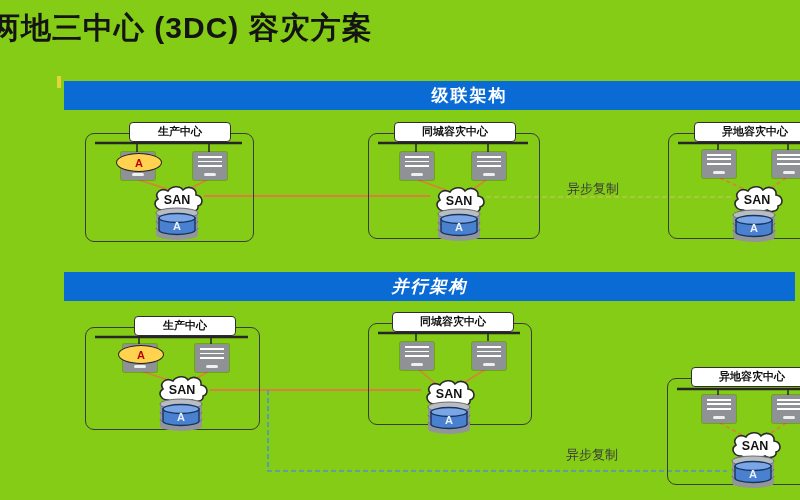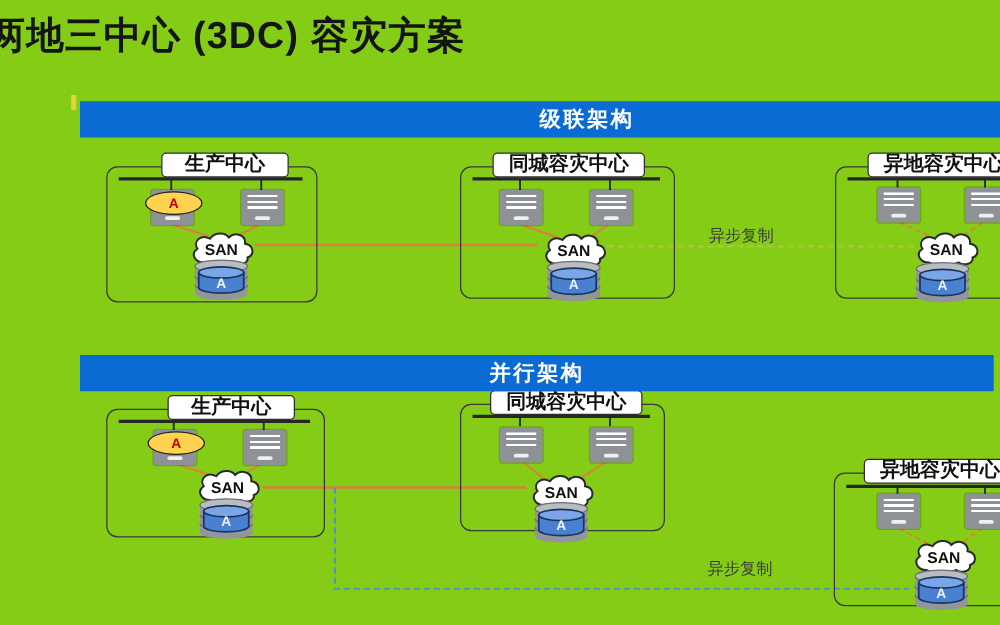--- a/index.html
+++ b/index.html
@@ -9,24 +9,24 @@
   }
   html,body{margin:0;padding:0;background:#fff;}
   .page{position:relative;width:800px;height:500px;overflow:hidden;background:#84cc16;
         font-family:"Liberation Sans","DejaVu Sans",sans-serif;}
   .page-title{position:absolute;left:-10px;top:8px;font-size:30px;font-weight:600;color:#141414;
               letter-spacing:1px;white-space:nowrap;}
   .accent-tick{position:absolute;left:57px;top:76px;width:4px;height:12px;background:var(--accent-yellow);}
   .banner{position:absolute;left:64px;width:731px;height:29px;background:var(--banner-blue);
           display:flex;align-items:center;justify-content:center;color:#fff;font-size:17px;
           font-weight:bold;letter-spacing:2px;z-index:4;}
-  .banner.b1{top:81px;padding-left:40px;} .banner.b2{top:284px;}
+  .banner.b1{top:81px;padding-left:40px;} .banner.b2{top:272px;font-style:italic;}
   .dc-box{position:absolute;border:1.8px solid var(--box-border);border-radius:9px;z-index:2;}
   .dc-tab{position:absolute;height:15px;background:#fff;border:1.5px solid #2e2e2e;border-radius:4px;
-          display:flex;align-items:center;justify-content:center;font-size:16px;font-weight:bold;
+          display:flex;align-items:center;justify-content:center;font-size:11px;font-weight:bold;
           color:#111;z-index:5;padding:1px 4px 2px;white-space:nowrap;}
   .server{position:absolute;width:34px;height:28px;background:var(--server-gray);border-radius:2px;
           z-index:3;box-shadow:0 0 0 1px rgba(0,0,0,.18);}
   .server::before{content:"";position:absolute;left:5px;right:5px;top:4px;height:12px;
           background:repeating-linear-gradient(to bottom,#fff 0px,#fff 1.8px,transparent 1.8px,transparent 4.5px);}
   .server::after{content:"";position:absolute;left:11px;right:11px;bottom:4px;height:3px;border-radius:2px;
           background:rgba(255,255,255,.85);}
   .app-badge{position:absolute;width:44px;height:17px;border-radius:50%;background:var(--app-yellow);
           border:1.6px solid #202020;display:flex;align-items:center;justify-content:center;
           font-weight:bold;font-size:11px;color:var(--app-red);z-index:4;}

